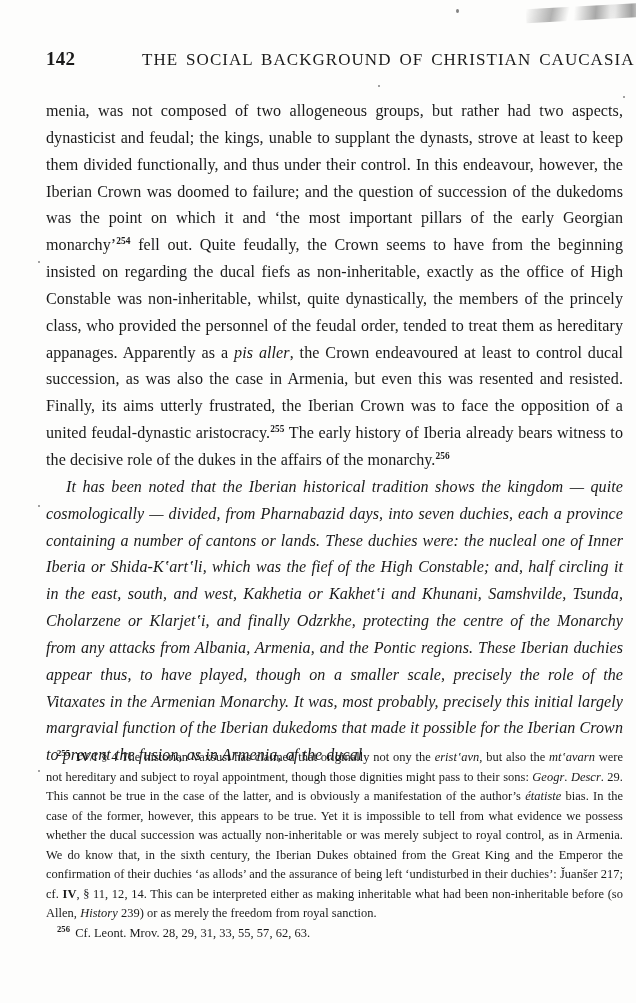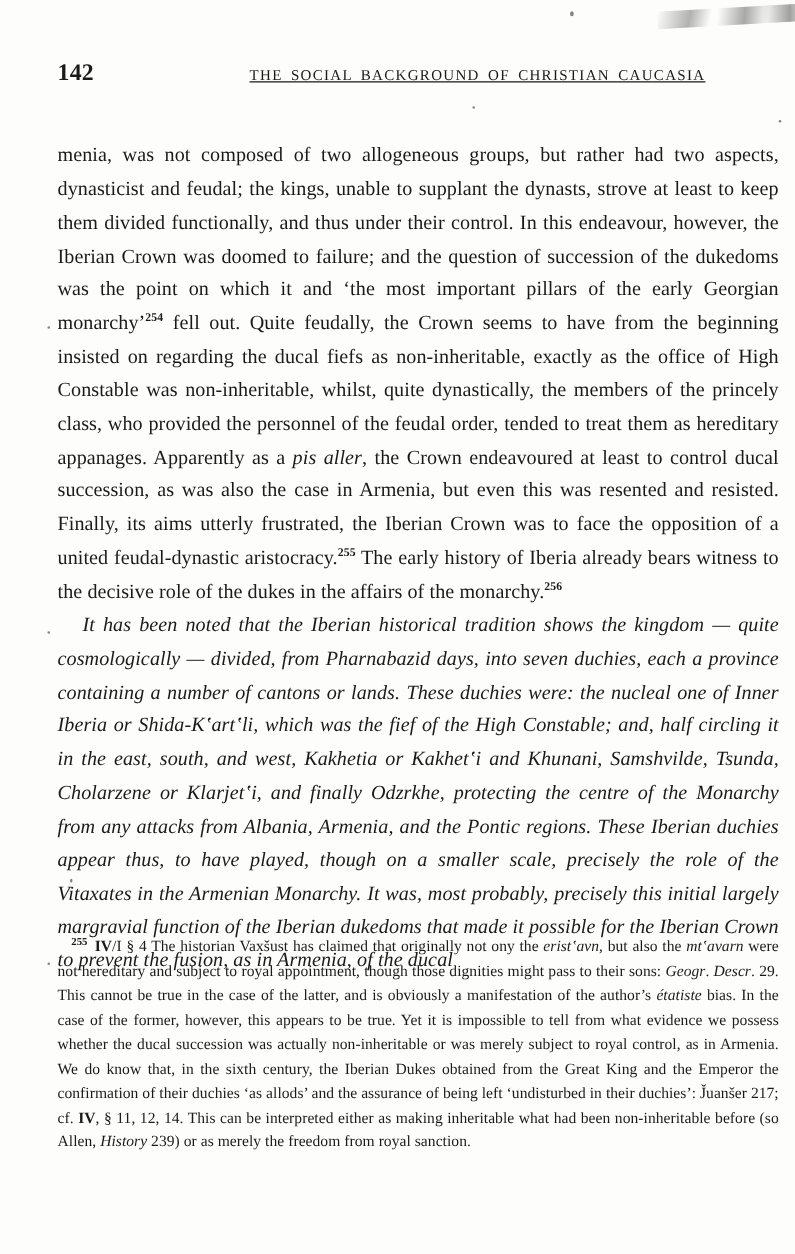--- a/index.html
+++ b/index.html
@@ -59,33 +59,32 @@
   }
   .folio {
     font-size: 19px;
     font-weight: 700;
     letter-spacing: .2px;
     width: 96px;
     flex: 0 0 auto;
   }
   .head-title {
     flex: 1 1 auto;
-    font-size: 12px;
+    font-size: 17px;
     letter-spacing: 1.05px;
     word-spacing: 2.6px;
-    text-align: center;
+    text-align: left;
     white-space: nowrap;
-    text-decoration: underline;
   }
 
   
   .body-block {
     position: absolute;
     left: 30px;
-    top: 112px;
+    top: 98px;
     width: 577px;
   }
   p.para {
     margin: 0;
     font-size: 16.1px;
     line-height: 26.85px;
     text-align: justify;
     text-justify: inter-word;
     hyphens: none;
     letter-spacing: .06px;
@@ -146,15 +145,16 @@
     <span class="head-title">THE SOCIAL BACKGROUND OF CHRISTIAN CAUCASIA</span>
   </div>
 
   <div class="body-block" id="body-block">
       <p class="para">menia, was not composed of two allogeneous groups, but rather had two aspects, dynasticist and feudal; the kings, unable to supplant the dynasts, strove at least to keep them divided functionally, and thus under their control. In this endeavour, however, the Iberian Crown was doomed to failure; and the question of succession of the dukedoms was the point on which it and ‘the most important pillars of the early Georgian monarchy’<sup class="fn">254</sup> fell out.  Quite feudally, the Crown seems to have from the beginning insisted on regarding the ducal fiefs as non-inheritable, exactly as the office of High Constable was non-inheritable, whilst, quite dynastically, the members of the princely class, who provided the personnel of the feudal order, tended to treat them as hereditary appanages.  Apparently as a <i>pis aller</i>, the Crown endeavoured at least to control ducal succession, as was also the case in Armenia, but even this was resented and resisted.  Finally, its aims utterly frustrated, the Iberian Crown was to face the opposition of a united feudal-dynastic aristocracy.<sup class="fn">255</sup> The early history of Iberia already bears witness to the decisive role of the dukes in the affairs of the monarchy.<sup class="fn">256</sup></p>
       <p class="para indent">It has been noted that the Iberian historical tradition shows the kingdom — quite cosmologically — divided, from Pharnabazid days, into seven duchies, each a province containing a number of cantons or lands.  These duchies were: the nucleal one of Inner Iberia or Shida-Kʽartʽli, which was the fief of the High Constable; and, half circling it in the east, south, and west, Kakhetia or Kakhetʽi and Khunani, Samshvilde, Tsunda, Cholarzene or Klarjetʽi, and finally Odzrkhe, protecting the centre of the Monarchy from any attacks from Albania, Armenia, and the Pontic regions.  These Iberian duchies appear thus, to have played, though on a smaller scale, precisely the role of the Vitaxates in the Armenian Monarchy.  It was, most probably, precisely this initial largely margravial function of the Iberian dukedoms that made it possible for the Iberian Crown to prevent the fusion, as in Armenia, of the ducal</p>
     </div>
 
   <div class="footnotes" id="footnotes-block">
       <p class="fnote hang"><span class="fn-mark">255</span> <b>IV</b>/I § 4  The historian Vaxšust has claimed that originally not ony the <i>eristʽavn</i>, but also the <i>mtʽavarn</i> were not hereditary and subject to royal appointment, though those dignities might pass to their sons: <i>Geogr</i>. <i>Descr</i>. 29.  This cannot be true in the case of the latter, and is obviously a manifestation of the author’s <i>étatiste</i> bias.  In the case of the former, however, this appears to be true.  Yet it is impossible to tell from what evidence we possess whether the ducal succession was actually non-inheritable or was merely subject to royal control, as in Armenia.  We do know that, in the sixth century, the Iberian Dukes obtained from the Great King and the Emperor the confirmation of their duchies ‘as allods’ and the assurance of being left ‘undisturbed in their duchies’: J̌uanšer 217; cf. <b>IV</b>, § 11, 12, 14.  This can be interpreted either as making inheritable what had been non-inheritable before (so Allen, <i>History</i> 239) or as merely the freedom from royal sanction.</p>
+      <p class="fnote hang"><span class="fn-mark">256</span> Cf. Leont. Mrov. 28, 29, 31, 33, 55, 57, 62, 63.</p>
     </div>
 
 </div>
 
 </body></html>

